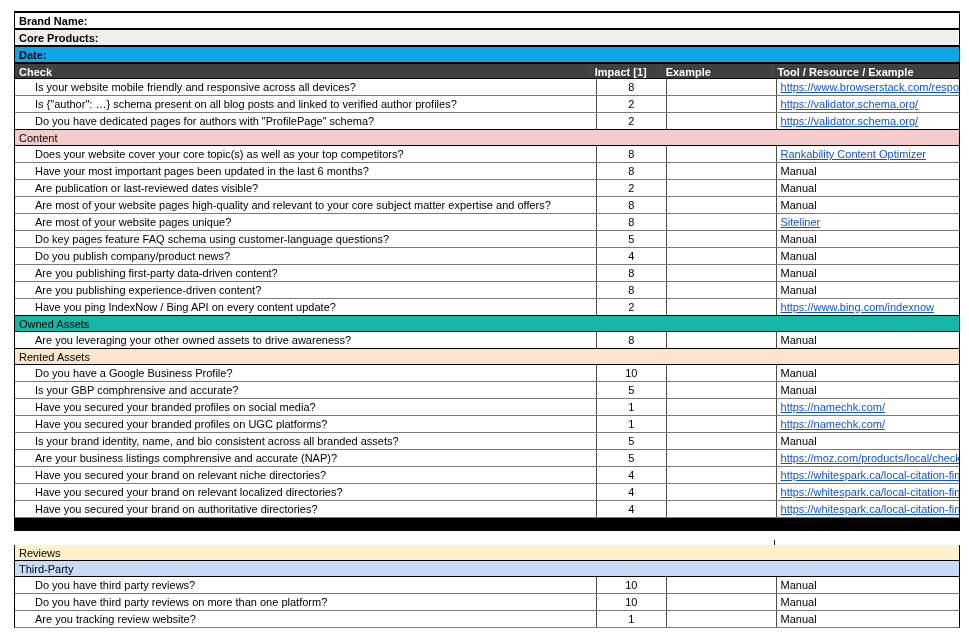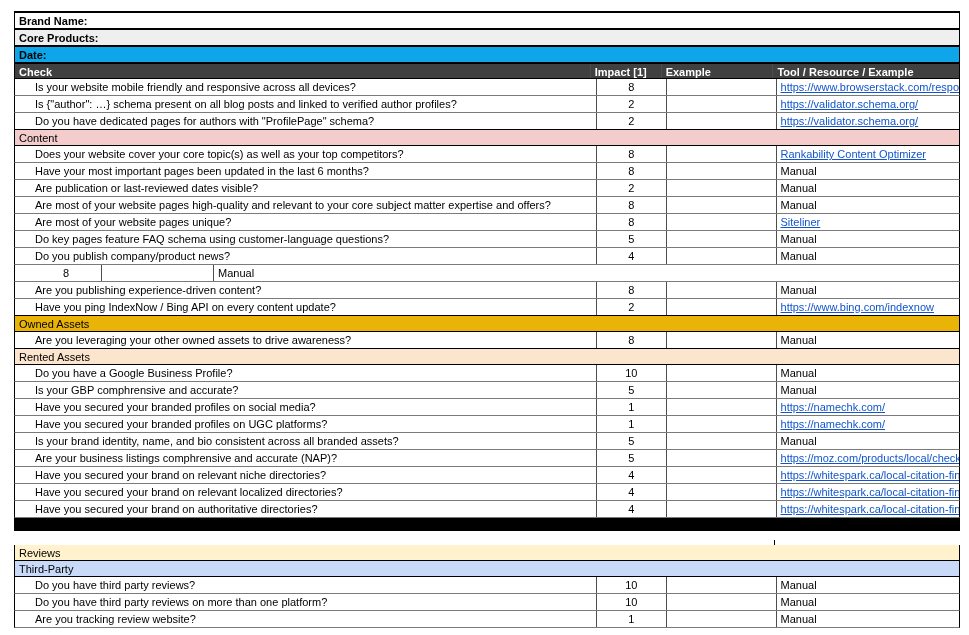--- a/index.html
+++ b/index.html
@@ -108,37 +108,38 @@
       <div class="cell c-status"></div>
       <div class="cell c-tool">Manual</div>
     </div>
     <div class="row item">
       <div class="cell c-check">Do you publish company/product news?</div>
       <div class="cell c-impact">4</div>
       <div class="cell c-status"></div>
       <div class="cell c-tool">Manual</div>
     </div>
     <div class="row item">
+      <div class="cell c-check">Are you publishing first-party data-driven content?</div>
       <div class="cell c-impact">8</div>
       <div class="cell c-status"></div>
       <div class="cell c-tool">Manual</div>
     </div>
     <div class="row item">
       <div class="cell c-check">Are you publishing experience-driven content?</div>
       <div class="cell c-impact">8</div>
       <div class="cell c-status"></div>
       <div class="cell c-tool">Manual</div>
     </div>
     <div class="row item">
       <div class="cell c-check">Have you ping IndexNow / Bing API on every content update?</div>
       <div class="cell c-impact">2</div>
       <div class="cell c-status"></div>
       <div class="cell c-tool"><a class="tool-link" style="color: rgb(17, 85, 204);">https://www.bing.com/indexnow</a></div>
     </div>
-    <div class="row section" style="background: #eab308;">
+    <div class="row section" style="background: #14b8a6;">
       <div class="cell c-full">Owned Assets</div>
     </div>
     <div class="row item">
       <div class="cell c-check">Are you leveraging your other owned assets to drive awareness?</div>
       <div class="cell c-impact">8</div>
       <div class="cell c-status"></div>
       <div class="cell c-tool">Manual</div>
     </div>
     <div class="row section" style="background: rgb(252, 229, 205);">
       <div class="cell c-full">Rented Assets</div>

